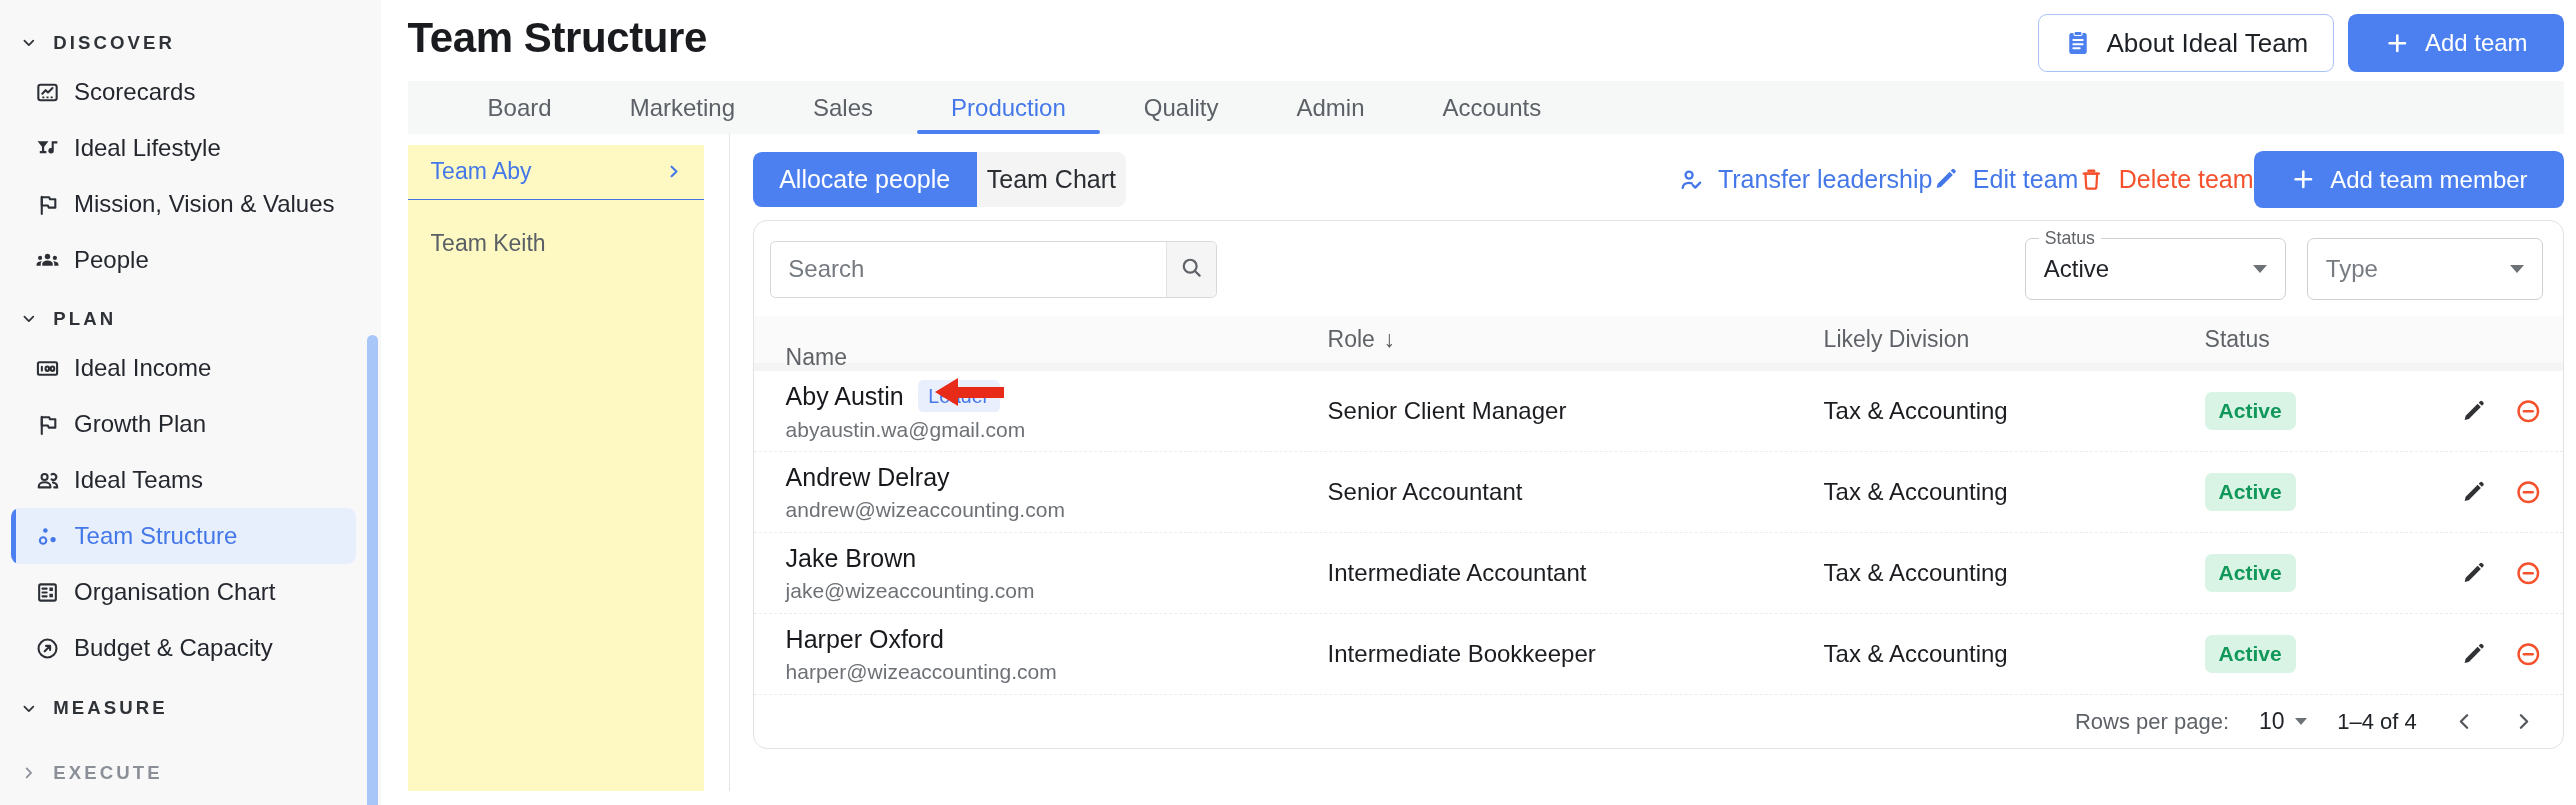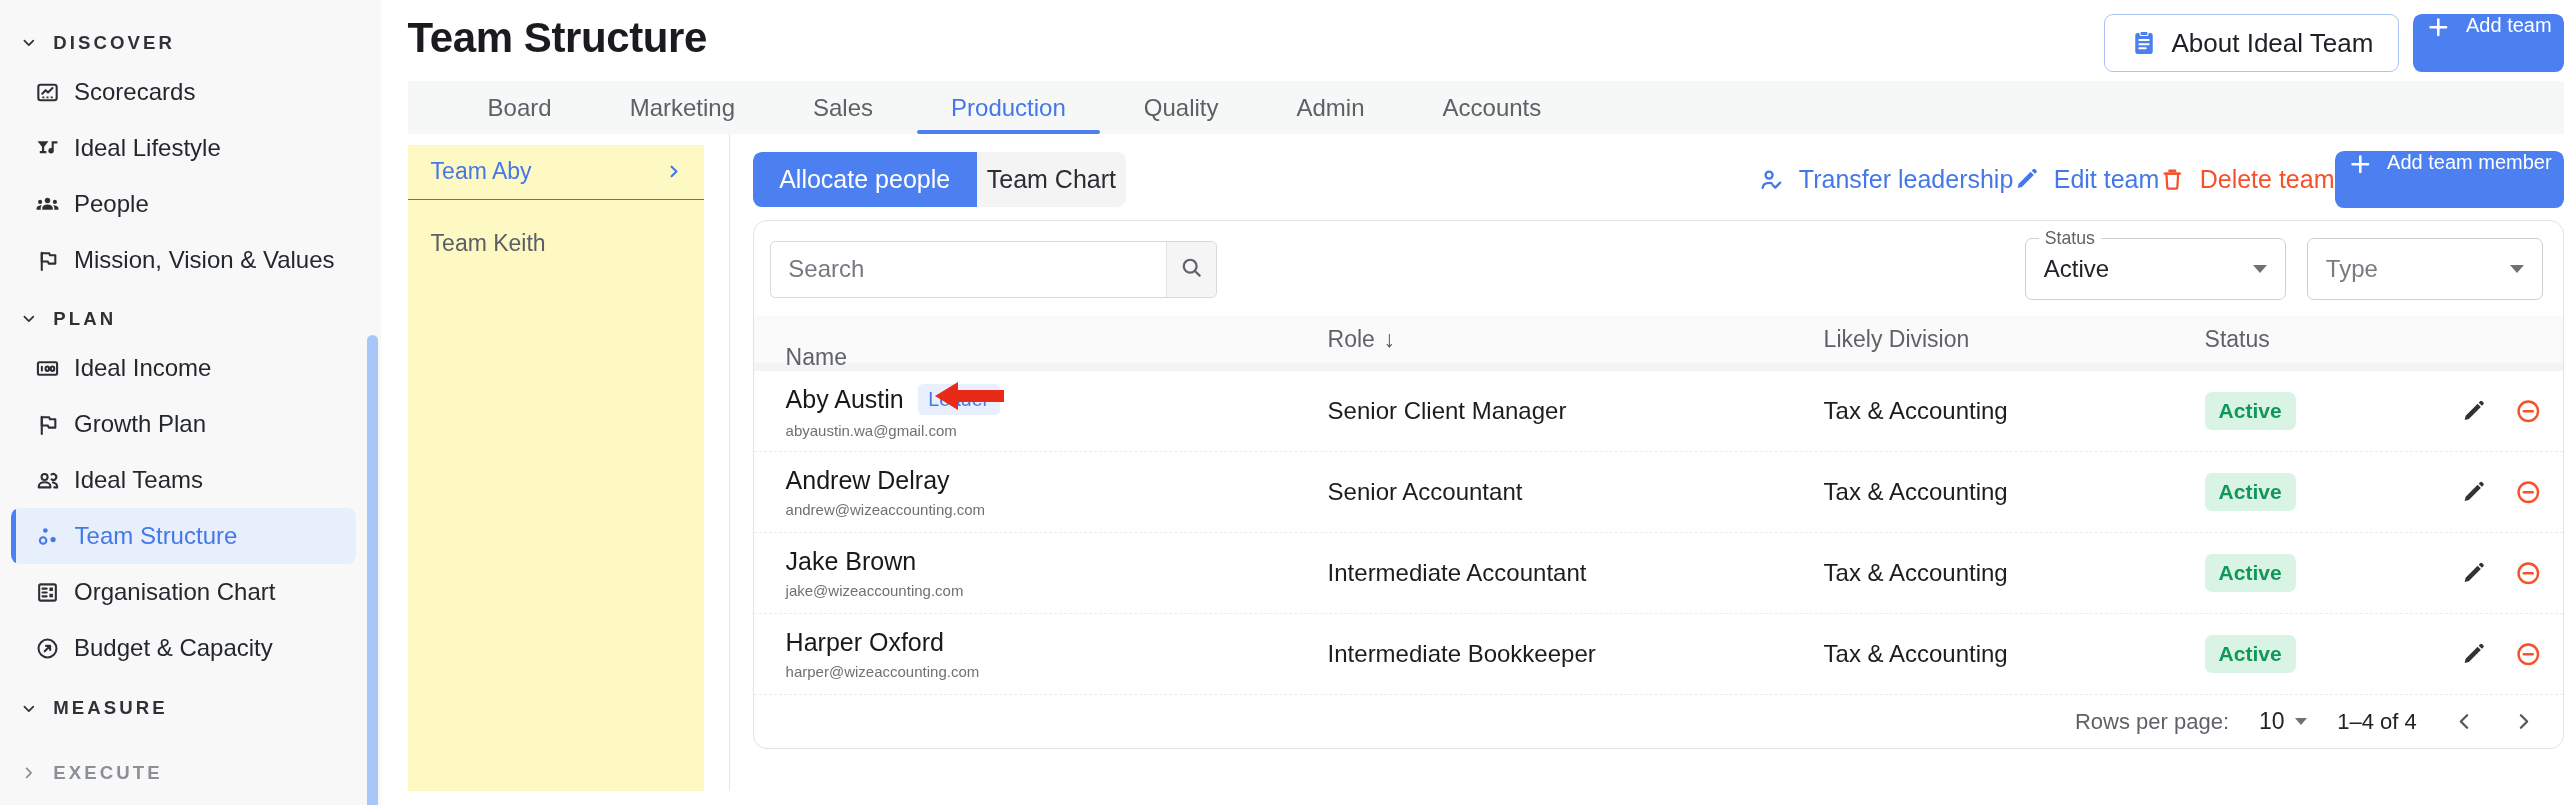--- a/index.html
+++ b/index.html
@@ -33,22 +33,22 @@
   .main { position:absolute; left:381px; top:0; right:0; bottom:0;
     padding:0 12.4px 0 26.6px; background:#fff; }
   .main-header { display:flex; justify-content:space-between; align-items:flex-start;
     padding-top:14px; height:81px; }
   .page-title { font-size:42px; font-weight:700; color:#191b1e; letter-spacing:-0.4px; }
   .header-actions { display:flex; gap:14px; align-items:center; }
   .btn-outline { height:58px; border:1.8px solid #a9c2f6; border-radius:8.9px; background:#fff;
     display:flex; align-items:center; gap:14px; padding:0 25px; font-size:26px;
     color:#1d2125; cursor:pointer; font-family:inherit; }
   .btn-primary { height:58px; border:none; border-radius:8.9px; background:#4c80f1;
-    color:#fff; display:flex; align-items:flex-start; gap:14px; padding:0 12px;
-    font-size:20px; cursor:pointer; font-family:inherit; }
+    color:#fff; display:flex; align-items:center; gap:14px; padding:0 36px;
+    font-size:24px; cursor:pointer; font-family:inherit; }
   .icon24 { width:26.6px; height:26.6px; display:flex; }
   .icon28 { width:28px; height:28px; display:flex; }
   
   .tabbar { height:53px; background:#f6f7f7; display:flex; align-items:stretch;
     padding-left:41px; }
   .tab { display:flex; align-items:center; padding:0 39px; font-size:24px;
     color:#5c6167; position:relative; cursor:pointer; }
   .tab.active { color:#4478e8; font-weight:400; }
   .tab.active::after { content:""; position:absolute; left:5.3px; right:5.3px; bottom:0;
     height:4.4px; background:#4c80f1; border-radius:2.7px; }
@@ -107,21 +107,21 @@
   .th-role { display:flex; align-items:center; gap:8.9px; }
   .sort-arrow { font-size:23px; color:#54575b; }
   .trow { display:flex; align-items:center; height:81px; padding:0 21px 0 32px;
     border-bottom:1.8px dashed #ececee; }
   .trow:last-child { border-bottom:none; }
   .cell-name { width:542px; position:relative; }
   .name-line { display:flex; align-items:center; font-size:25px; font-weight:500;
     color:#17191c; }
   .chip { margin-left:14px; background:#e9effd; color:#4779e9; font-size:19.5px;
     padding:4.4px 10.6px; border-radius:5.3px; }
-  .email { font-size:15px; color:#6d7176; margin-top:6.2px; }
+  .email { font-size:21px; color:#6d7176; margin-top:6.2px; }
   .cell-role { width:496px; font-size:24px; color:#1b1d20; }
   .cell-div { width:381px; font-size:24px; color:#1b1d20; }
   .cell-status { flex:1; }
   .badge { display:inline-block; background:#d9f4e5; color:#10975a; font-size:21px;
     font-weight:700; padding:7px 14px; border-radius:7px; }
   .cell-actions { width:124px; display:flex; justify-content:flex-end;
     align-items:center; gap:28px; }
   .act-ico { width:26.6px; height:26.6px; display:flex; cursor:pointer; }
   
   .arrow-annot { position:absolute; left:149px; top:-1.8px; height:28px;
@@ -168,39 +168,39 @@
       <span class="ico">
         <svg viewBox="0 0 24 24" width="25" height="25" fill="currentColor">
             <path d="M2.5 5h10.5l-4.2 5.2v4.3h2.1v2H4.6v-2h2.1v-4.3L2.5 5z"></path>
             <path d="M16 5h5.5v2.2h-3.5v6.9a2.6 2.6 0 11-2-2.52V5z"></path>
           </svg>
       </span>
       <span>Ideal Lifestyle</span>
     </div>
     <div class="side-item">
       <span class="ico">
+        <svg viewBox="0 0 24 24" width="25" height="25" fill="none" stroke="currentColor" stroke-width="2">
+            <path d="M6.5 21V4.5" stroke-linecap="round"></path>
+            <path d="M6.5 5h7.1l.8 2h5.1v8h-6.3l-.8-2H6.5z" stroke-linejoin="round"></path>
+          </svg>
+      </span>
+      <span>Mission, Vision &amp; Values</span>
+    </div>
+    <div class="side-item">
+      <span class="ico">
         <svg viewBox="0 0 24 24" width="25" height="25" fill="currentColor">
             <circle cx="12" cy="8.2" r="2.6"></circle>
             <path d="M12 11.9c-2.8 0-5 1.4-5 3.1V17h10v-2c0-1.7-2.2-3.1-5-3.1z"></path>
             <circle cx="4.9" cy="9.5" r="2"></circle>
             <path d="M5.6 12.8c-2.3.3-4.1 1.4-4.1 2.8V17h4v-2c0-.8.4-1.6 1.1-2.2-.3 0-.6-.1-1-.0z"></path>
             <circle cx="19.1" cy="9.5" r="2"></circle>
             <path d="M18.4 12.8c2.3.3 4.1 1.4 4.1 2.8V17h-4v-2c0-.8-.4-1.6-1.1-2.2.3 0 .6-.1 1-.0z"></path>
           </svg>
       </span>
       <span>People</span>
-    </div>
-    <div class="side-item">
-      <span class="ico">
-        <svg viewBox="0 0 24 24" width="25" height="25" fill="none" stroke="currentColor" stroke-width="2">
-            <path d="M6.5 21V4.5" stroke-linecap="round"></path>
-            <path d="M6.5 5h7.1l.8 2h5.1v8h-6.3l-.8-2H6.5z" stroke-linejoin="round"></path>
-          </svg>
-      </span>
-      <span>Mission, Vision &amp; Values</span>
     </div>
 
     <div class="section-header group-plan">
       <span class="chev">
         <svg viewBox="0 0 24 24" width="17.7" height="17.7">
             <path d="M6 9l6 6 6-6" fill="none" stroke="currentColor" stroke-width="2.4" stroke-linecap="round" stroke-linejoin="round"></path>
           </svg>
       </span>
       <span>PLAN</span>
     </div>

